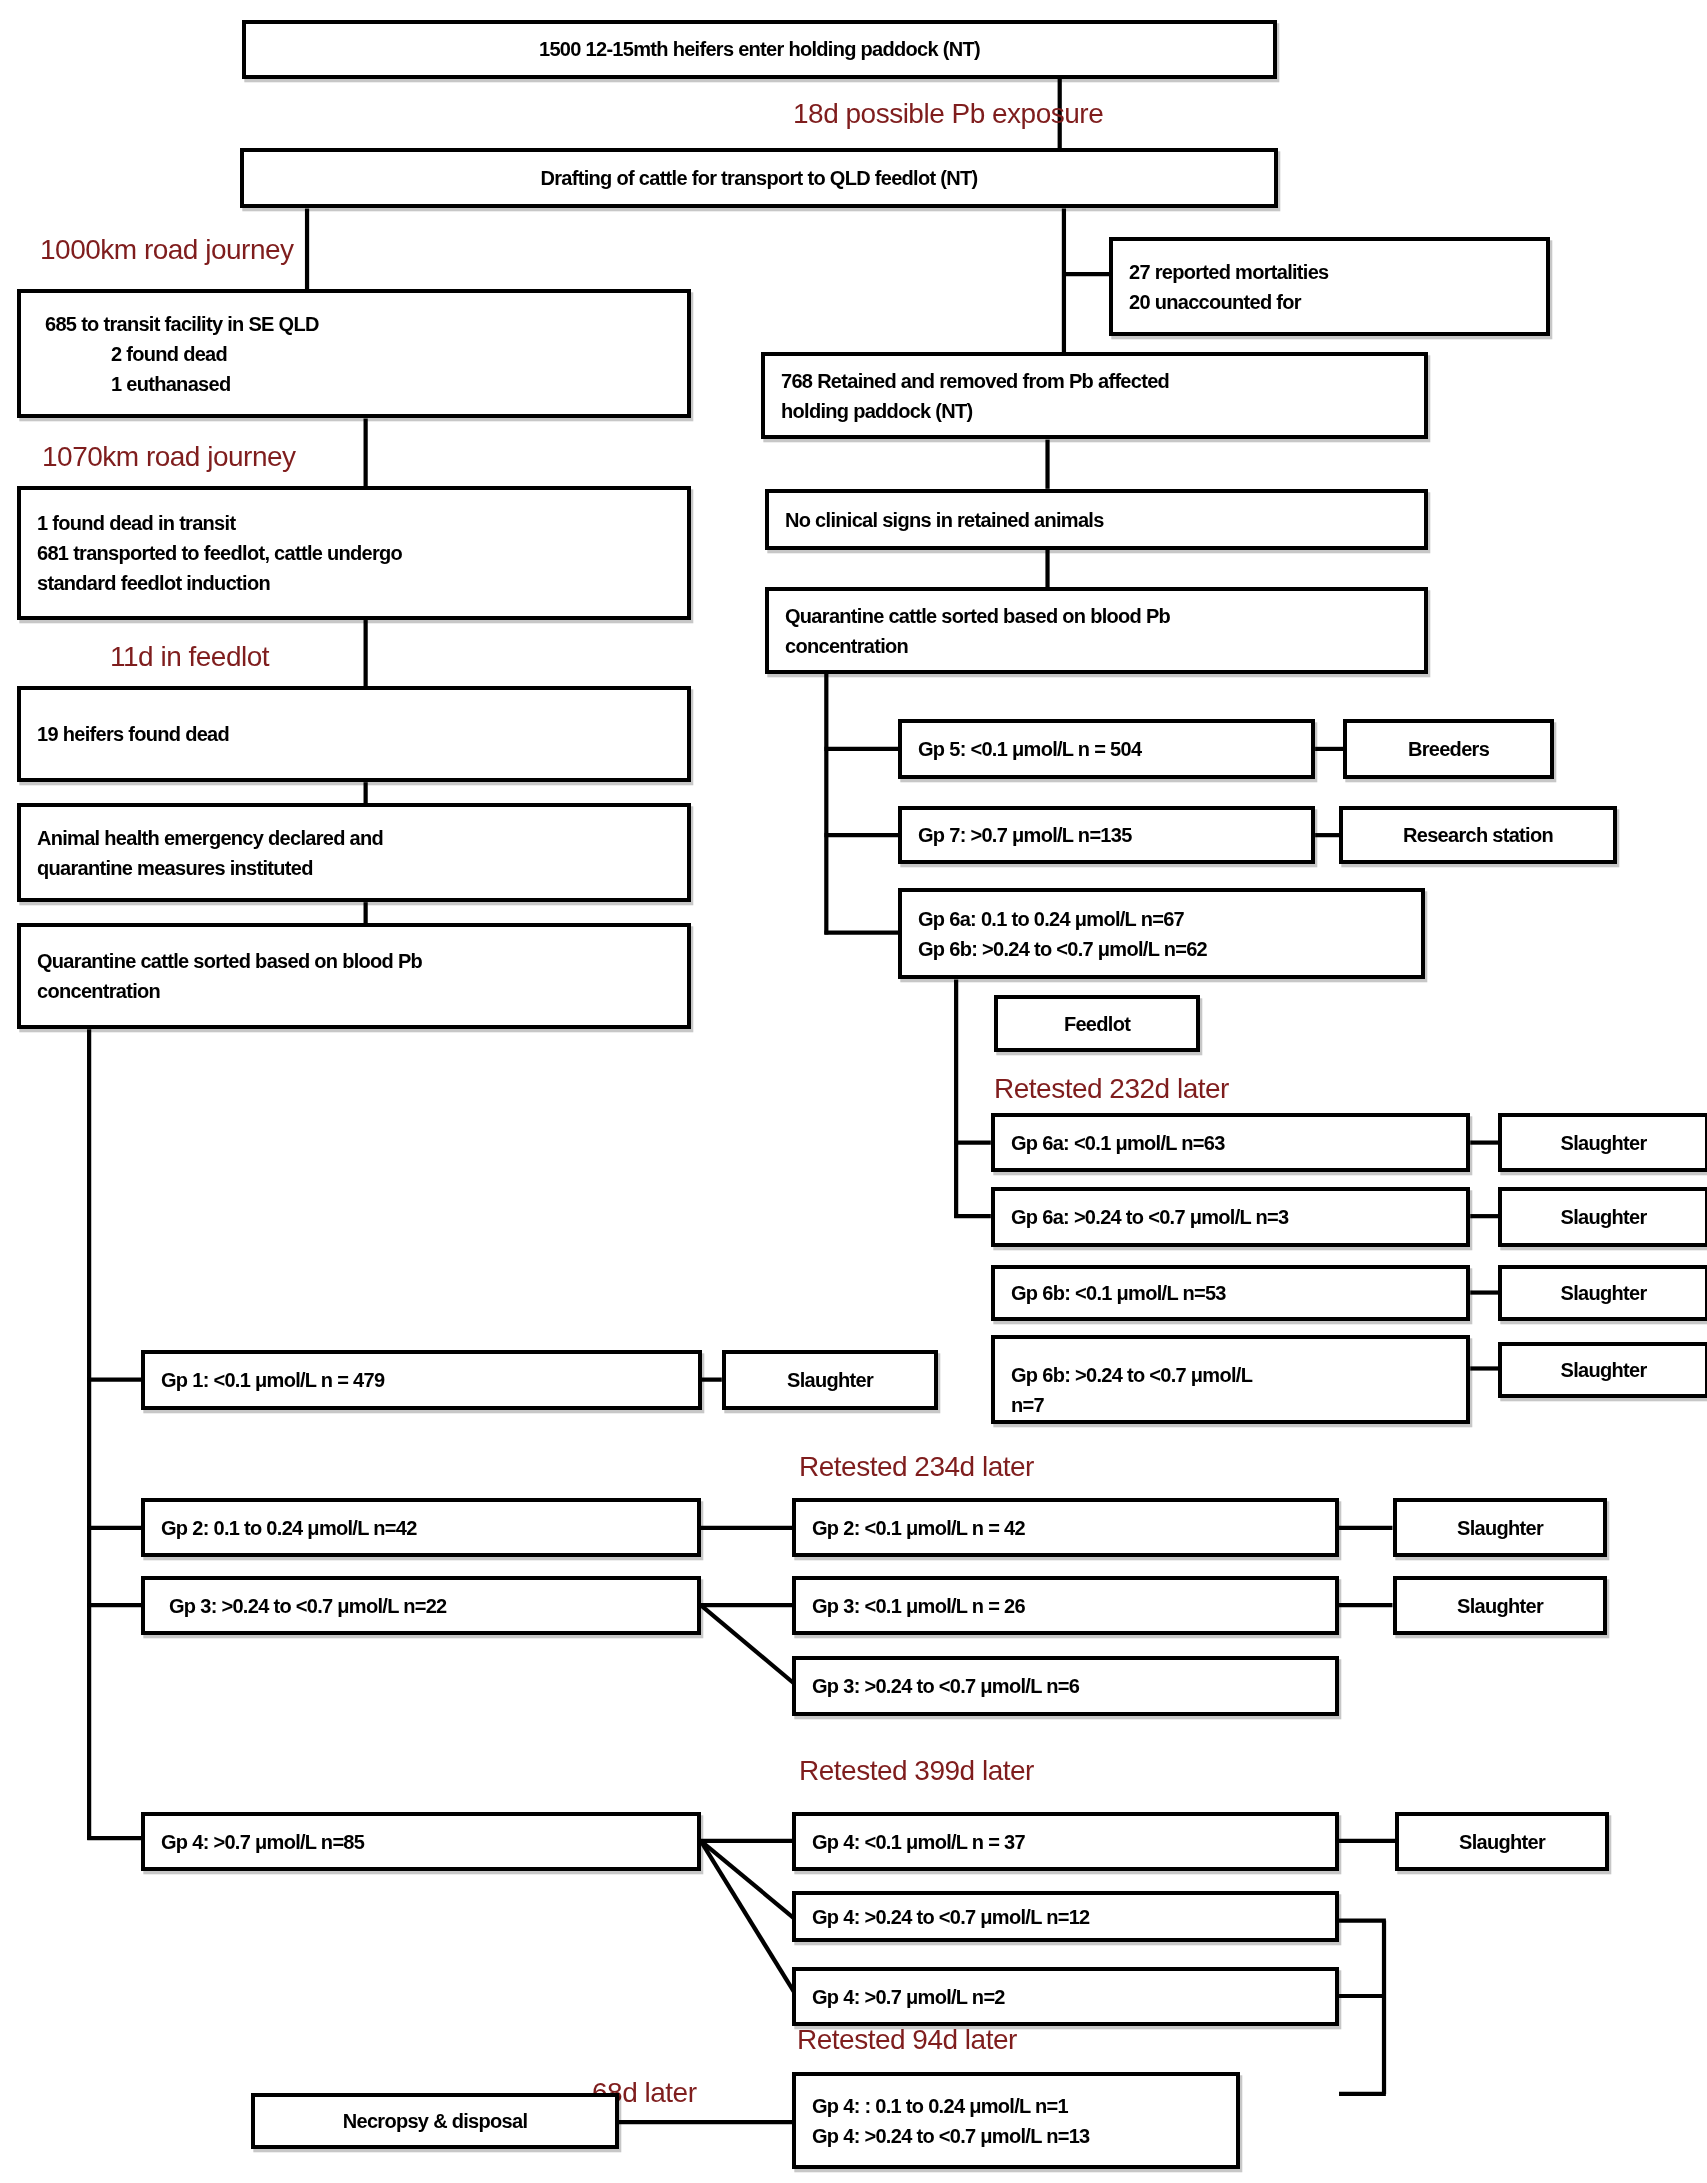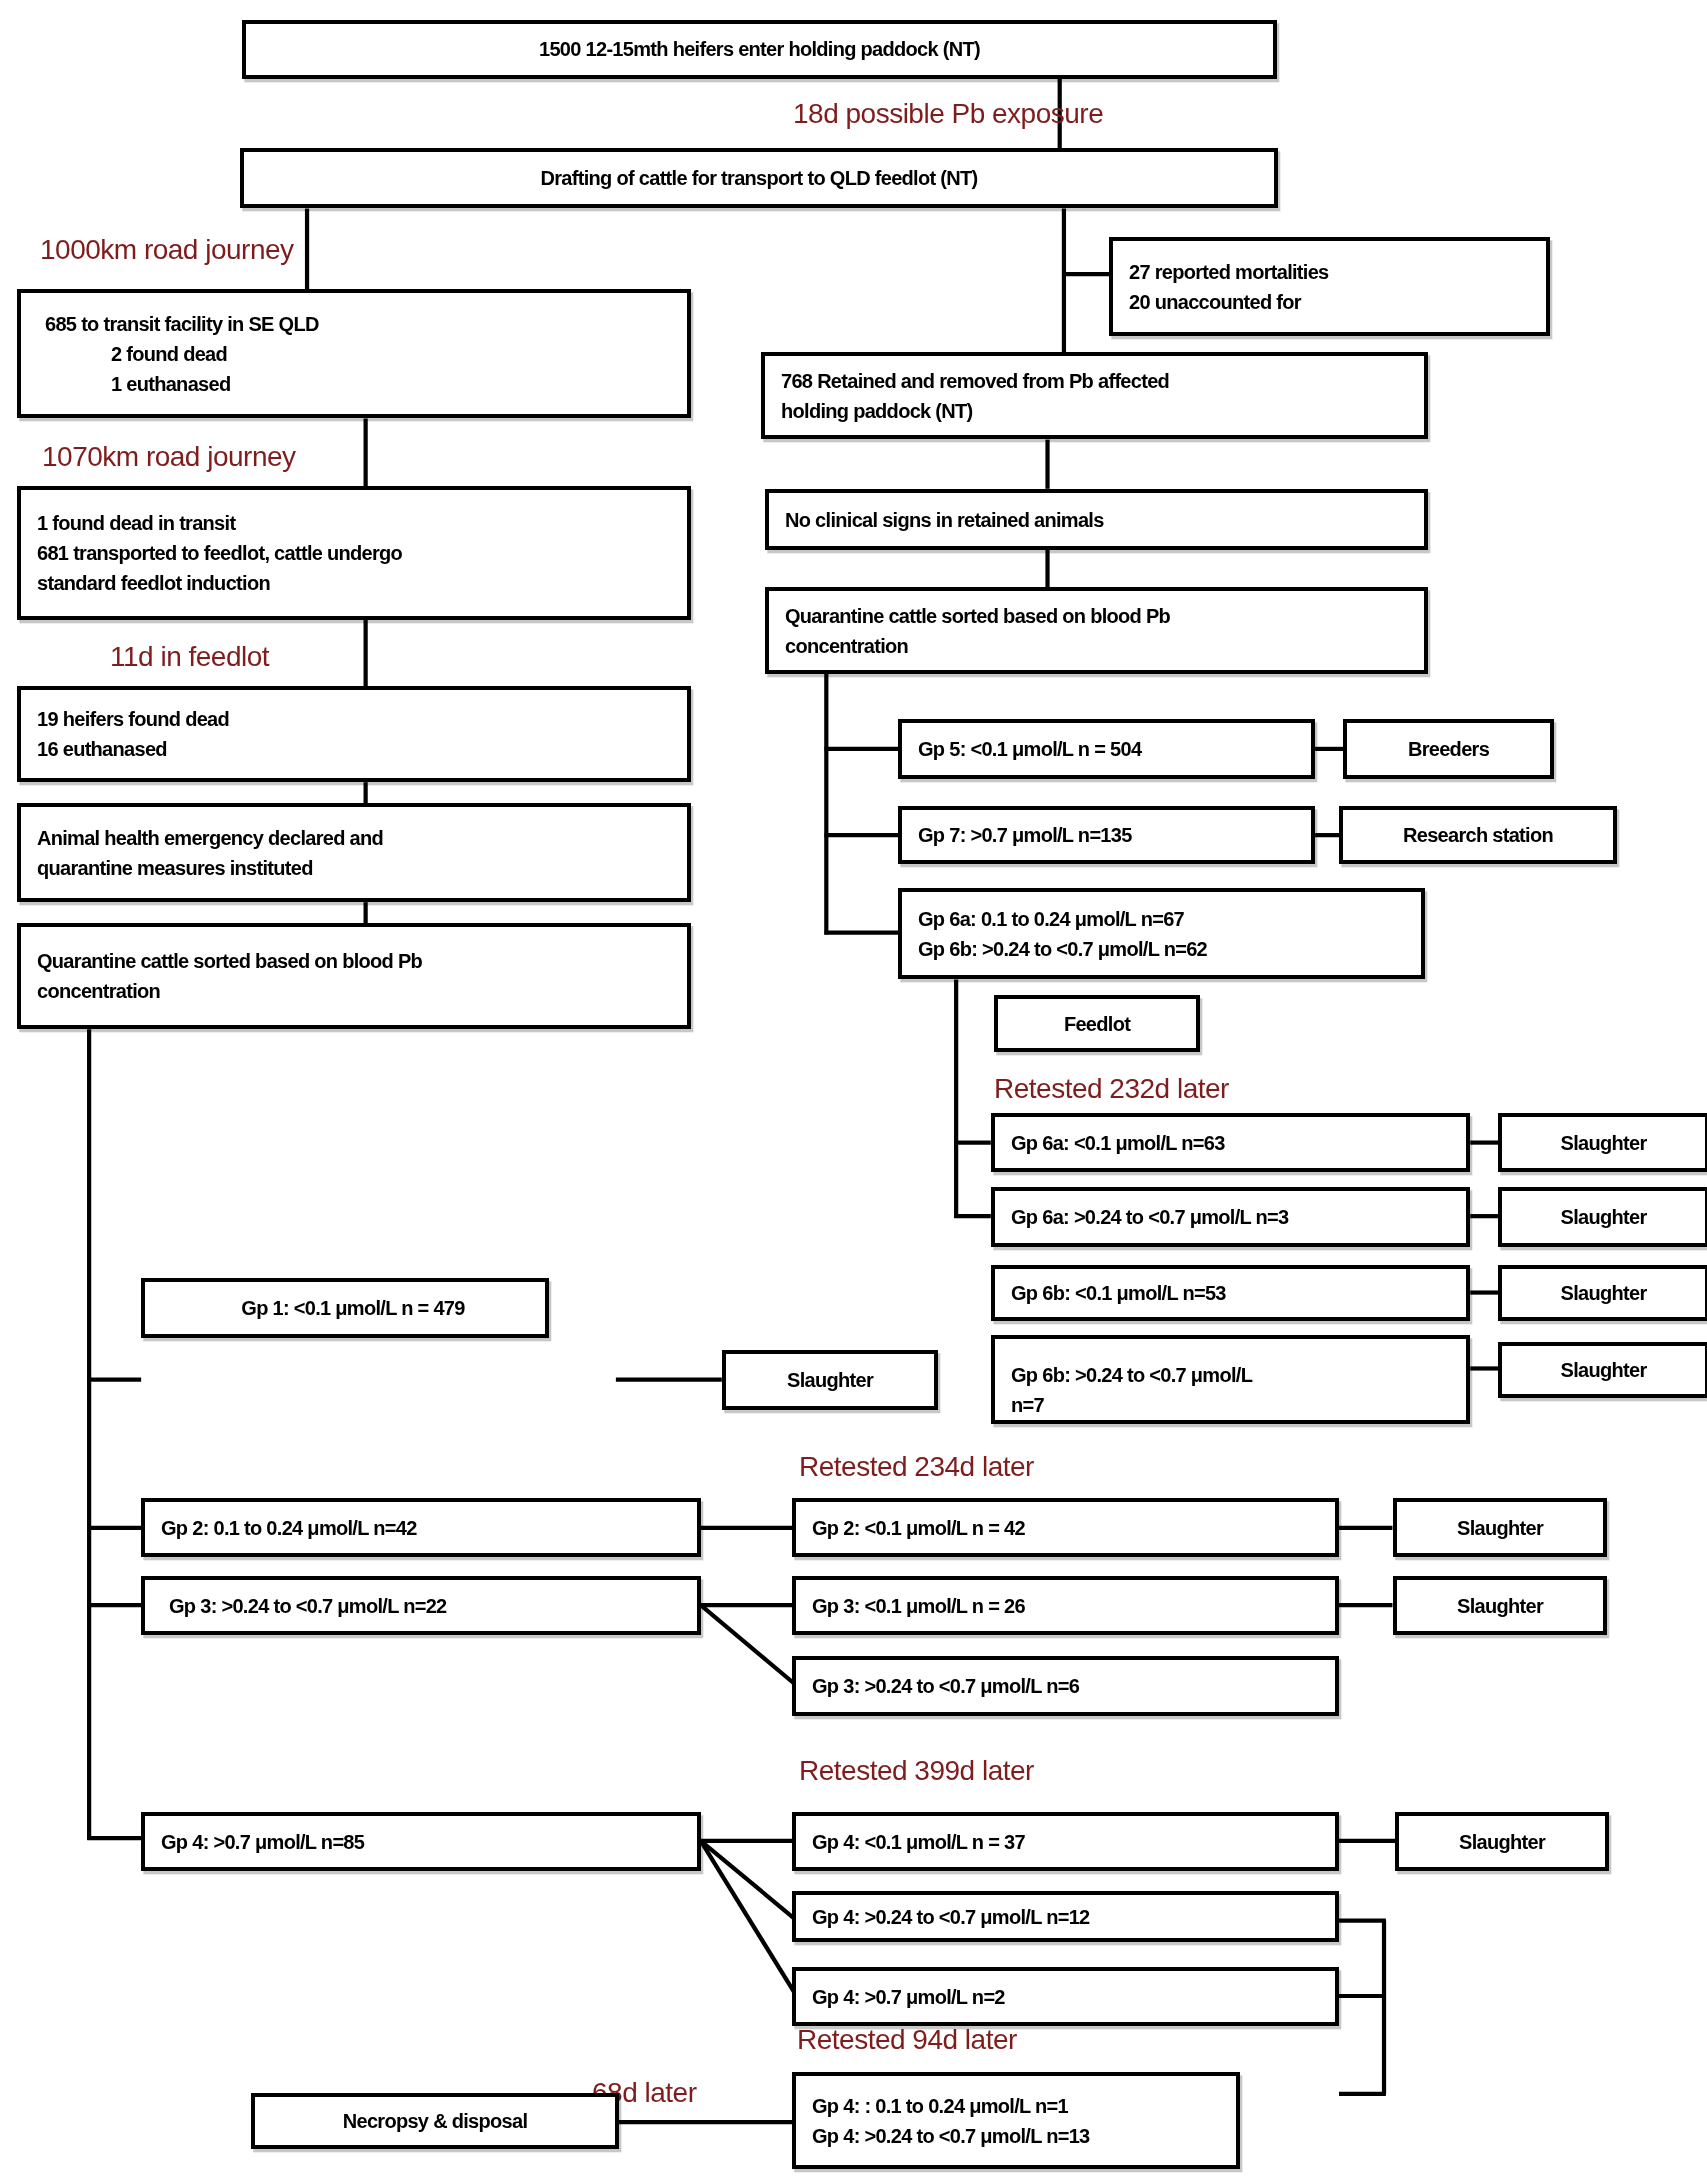--- a/index.html
+++ b/index.html
@@ -111,21 +111,20 @@
   </div>
   <div class="lbl" style="left:42px;top:441px;">1070km road journey</div>
   <div class="box left" style="left:17px;top:486px;width:674px;height:134px;">
     <span class="ln">1 found dead in transit</span>
     <span class="ln">681 transported to feedlot, cattle undergo</span>
     <span class="ln">standard feedlot induction</span>
   </div>
   <div class="lbl" style="left:110px;top:641px;">11d in feedlot</div>
   <div class="box left" style="left:17px;top:686px;width:674px;height:96px;">
     <span class="ln">19 heifers found dead</span>
-    <span class="ln">16 euthanased</span>
   </div>
   <div class="box left" style="left:17px;top:803px;width:674px;height:99px;">
     <span class="ln">Animal health emergency declared and</span>
     <span class="ln">quarantine measures instituted</span>
   </div>
   <div class="box left" style="left:17px;top:923px;width:674px;height:106px;">
     <span class="ln">Quarantine cattle sorted based on blood Pb</span>
     <span class="ln">concentration</span>
   </div>
 
@@ -185,21 +184,21 @@
     <span class="ln">Slaughter</span>
   </div>
   <div class="box left" style="left:991px;top:1335px;width:479px;height:89px;justify-content:flex-end;">
     <span class="ln">Gp 6b: &gt;0.24 to &lt;0.7 μmol/L</span>
     <span class="ln">n=7</span>
   </div>
   <div class="box center" style="left:1498px;top:1342px;width:211px;height:56px;">
     <span class="ln">Slaughter</span>
   </div>
 
-  <div class="box left" style="left:141px;top:1278px;width:408px;height:60px;align-items:center;">
+  <div class="box left" style="left:141px;top:1350px;width:561px;height:60px;">
     <span class="ln">Gp 1: &lt;0.1 μmol/L n = 479</span>
   </div>
   <div class="box center" style="left:722px;top:1350px;width:216px;height:60px;">
     <span class="ln">Slaughter</span>
   </div>
   <div class="lbl" style="left:799px;top:1451px;">Retested 234d later</div>
 
   <div class="box left" style="left:141px;top:1498px;width:560px;height:59px;">
     <span class="ln">Gp 2: 0.1 to 0.24 μmol/L n=42</span>
   </div>

